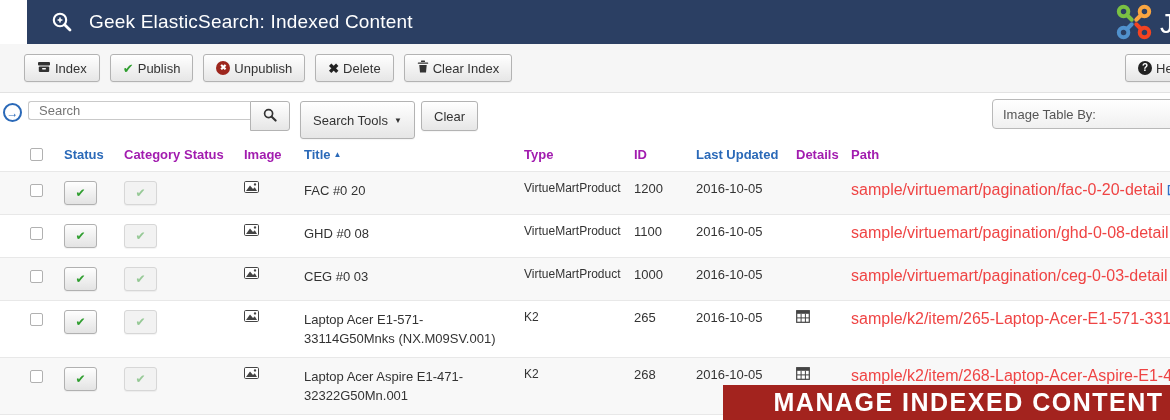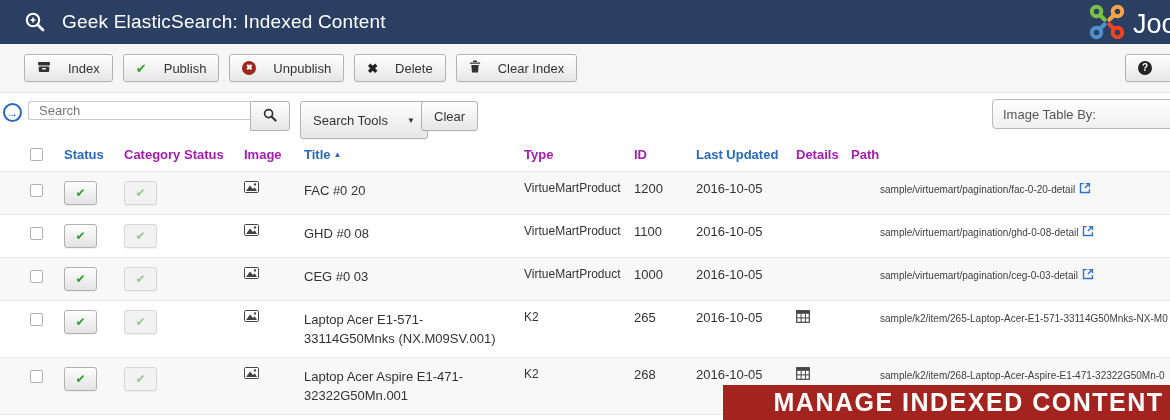--- a/index.html
+++ b/index.html
@@ -1,28 +1,28 @@
 <!DOCTYPE html>
 <html><head>
 <meta charset="utf-8">
 <style>
   * { margin:0; padding:0; box-sizing:border-box; }
   html,body { width:1170px; height:420px; overflow:hidden; }
   body { position:relative; font-family:"Liberation Sans", sans-serif; background:#fff; color:#333; }
 
   
-  .topbar { height:44px; background:#2b3f63; display:flex; align-items:center; position:relative; color:#fff; }
+  .topbar { height:44px; background:#2b3f63; display:flex; align-items:center; position:relative; color:#fff;margin-left:27px; }
   .topbar .zicon { margin-left:24px; display:inline-flex; }
   .topbar .ptitle { margin-left:16px; font-size:19px; font-weight:400; letter-spacing:.2px; white-space:nowrap; }
   .brand { position:absolute; left:1088px; top:3px; display:flex; align-items:center; gap:7px; white-space:nowrap; }
   .brand .btext { font-size:27px; color:#fff; font-weight:400; }
 
   
   .toolbar { height:49px; background:#f6f6f6; border-bottom:1px solid #e2e2e2; display:flex; align-items:center; gap:10px; padding-left:24px; position:relative; }
-  .tbtn { display:inline-flex; align-items:center; gap:17px; height:28px; padding:0 12px; background:linear-gradient(to bottom,#ffffff,#e6e6e6); border:1px solid #b3b3b3; border-radius:3px; font-size:13px; color:#333; cursor:pointer; font-family:inherit; box-shadow:0 1px 1px rgba(0,0,0,.04); white-space:nowrap; }
+  .tbtn { display:inline-flex; align-items:center; gap:4px; height:28px; padding:0 12px; background:linear-gradient(to bottom,#ffffff,#e6e6e6); border:1px solid #b3b3b3; border-radius:3px; font-size:13px; color:#333; cursor:pointer; font-family:inherit; box-shadow:0 1px 1px rgba(0,0,0,.04); white-space:nowrap; }
   .help-btn { position:absolute; left:1125px; }
 
   
   .chk-green { color:#2f9e2f; font-size:13px; line-height:1; }
   .x-black { color:#222; font-size:13px; font-weight:bold; line-height:1; }
   .circ-red,.circ-black { width:14px; height:14px; border-radius:50%; color:#fff; display:inline-flex; align-items:center; justify-content:center; line-height:1; }
   .circ-red { background:#9d261d; font-size:8px; font-weight:bold; }
   .circ-black { background:#222; font-size:10px; font-weight:bold; }
   .caret { font-size:8px; color:#333; margin-left:2px; }
 
@@ -45,21 +45,21 @@
   tbody tr:nth-child(odd) { background:#f8f8f8; }
   .c-check { padding-left:30px !important; }
   .cb { display:inline-block; width:13px; height:13px; border:1px solid #b1b1b1; border-radius:2px; background:#fff; cursor:pointer; margin-top:3px; }
   .st-btn { width:33px; height:24px; border:1px solid #b1b1b1; border-radius:3px; background:linear-gradient(to bottom,#fefefe,#e3e3e3); display:inline-flex; align-items:center; justify-content:center; cursor:pointer; box-shadow:0 1px 1px rgba(0,0,0,.05); }
   .st-btn.cat { border-color:#d7d7d7; background:#f2f2f2; }
   .st-btn .chk { color:#2f9e2f; font-size:12px; line-height:1; }
   .st-btn.cat .chk { color:#97c997; }
   .c-title { padding-right:20px !important; line-height:19px;margin-left:16px; }
   .c-type { font-size:12px; }
   .c-path { white-space:nowrap; overflow:hidden; }
-  .path-link { color:#404040; text-decoration:none; font-size:10px;margin-left:29px; }
+  .path-link { color:#ef4444; text-decoration:none; font-size:16px; }
   .ext-ic { display:inline-block; margin-left:4px; vertical-align:-1px; }
   .det-ic { display:inline-block; cursor:pointer; }
 
   
   .banner { position:absolute; left:679px; top:385px; width:491px; height:35px; background:#a3231e; color:#fff; display:flex; align-items:center; justify-content:center; font-size:25px; font-weight:bold; letter-spacing:1.5px; white-space:nowrap; z-index:50;margin-left:44px; }
 </style>
 </head>
 <body>
 
 <div class="topbar">

